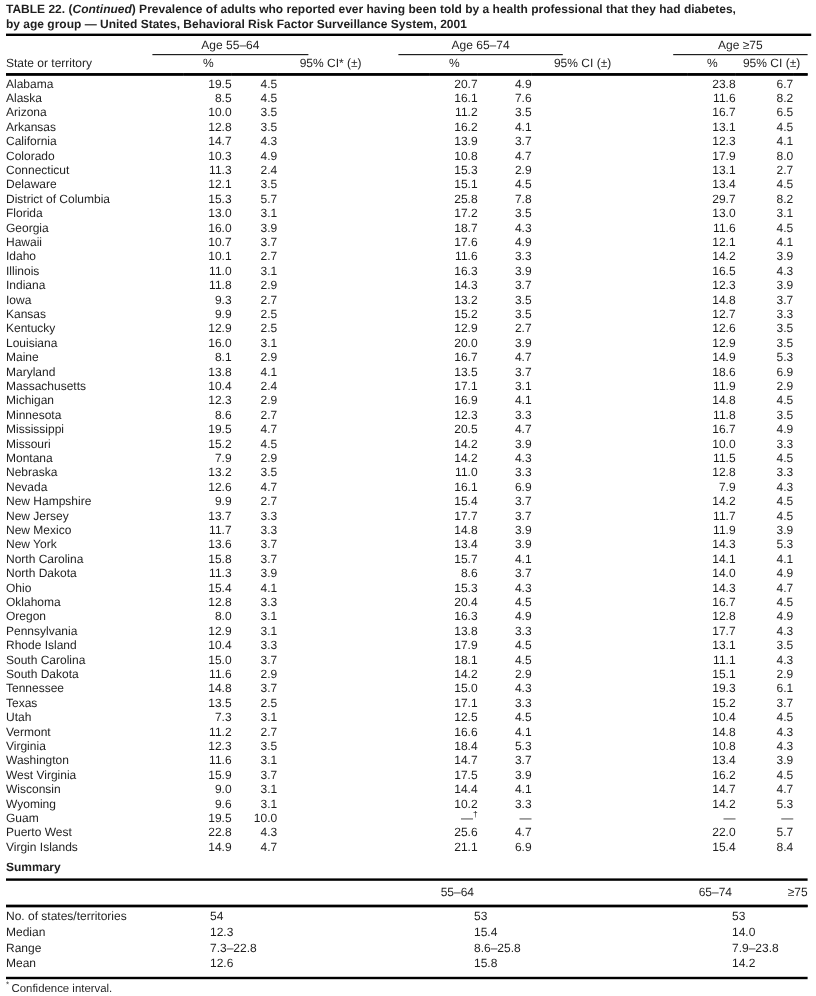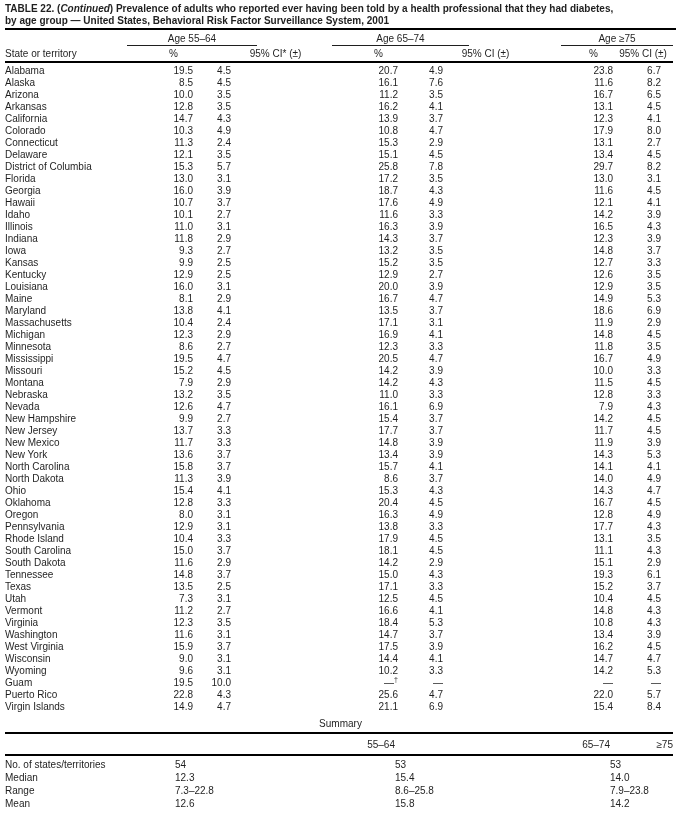--- a/index.html
+++ b/index.html
@@ -33,31 +33,31 @@
   tr.sub .pct { text-align: right; padding-right: 15px; }
   tr.sub .ci { text-align: center; white-space: nowrap; }
 
   tbody.body-rows td { height: 12px; line-height: 12px; font-size: 10px; white-space: nowrap; }
   tbody.body-rows td.state { text-align: left; }
   tbody.body-rows td.num { text-align: right; }
   tbody.body-rows tr:first-child td { padding-top: 2px; }
 
   sup { font-size: 70%; line-height: 0; }
 
-  .summary-title { text-align: center; font-size: 10px; margin: 5px 0 3px; }
+  .summary-title { font-size: 10px; margin: 5px 0 3px; font-weight: bold; }
   .sum-rule { width: 668px; }
   table.summary {
     border-collapse: collapse; table-layout: fixed;
     width: 668px; font-size: 10px;
   }
   table.summary td { padding: 0; white-space: nowrap; }
   tr.sum-head td { padding: 5px 0 4px; border-bottom: 2px solid #000; text-align: right; }
   tbody.sum-rows td { height: 13px; line-height: 13px; }
   tbody.sum-rows tr:first-child td { padding-top: 2px; }
-  tbody.sum-rows tr:last-child td { padding-bottom: 20px; }
+  tbody.sum-rows tr:last-child td { padding-bottom: 4px; }
   .sum-label, .sum-val { text-align: left; }
 
   .footnotes { margin-top: 3px; font-size: 9.5px; line-height: 11.5px; }
   .fn .fn-text { margin-left: 2px; }
 </style>
 </head>
 <body>
 
 <div class="page">
 
@@ -725,21 +725,21 @@
           <td class="num">10.0</td>
           <td class="gap"></td>
           <td class="num">—<sup>†</sup></td>
           <td class="num">—</td>
           <td class="gap"></td>
           <td class="num">—</td>
           <td class="num">—</td>
           <td class="gap"></td>
         </tr>
         <tr>
-          <td class="state">Puerto Rico</td>
+          <td class="state">Puerto West</td>
           <td class="num">22.8</td>
           <td class="num">4.3</td>
           <td class="gap"></td>
           <td class="num">25.6</td>
           <td class="num">4.7</td>
           <td class="gap"></td>
           <td class="num">22.0</td>
           <td class="num">5.7</td>
           <td class="gap"></td>
         </tr>

